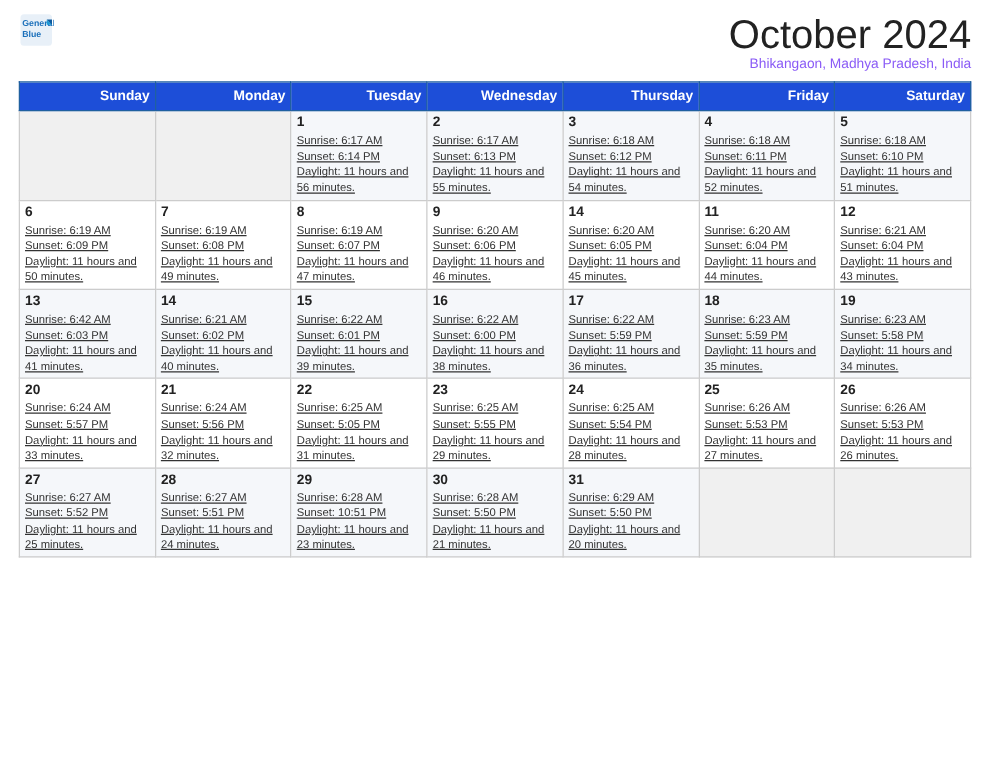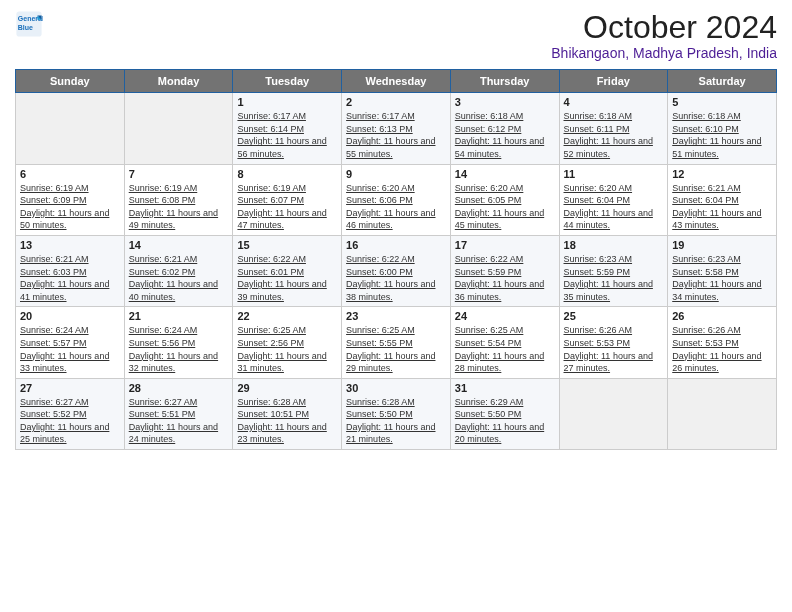--- a/index.html
+++ b/index.html
@@ -35,36 +35,36 @@
       text-align: right;
       margin-left: 40px;
     }
     .month-title {
       font-size: 32px;
       font-weight: normal;
       color: #222;
       line-height: 1.1;
     }
     .location-title {
-      font-size: 14px;
-      color: #4c1d95;
+      font-size: 11px;
+      color: #8b5cf6;
     }
     .calendar {
       width: 100%;
       border-collapse: collapse;
       font-size: 9.5px;
     }
     .calendar thead tr th {
-      background: #737373;
+      background: #1d4ed8;
       color: #fff;
       font-weight: bold;
       font-size: 11px;
       padding: 5px 4px;
       border: 1px solid #2060a0;
-      text-align: center;
+      text-align: right;
     }
     .calendar tbody tr td {
       border: 1px solid #ccc;
       vertical-align: top;
       padding: 3px 4px;
       width: calc(100% / 7);
       min-height: 70px;
       background: #fff;
     }
     .calendar tbody tr:nth-child(odd) td {
@@ -197,21 +197,21 @@
           <td>
             <span class="day-number">12</span>
             <div class="day-info">Sunrise: 6:21 AM
 Sunset: 6:04 PM
 Daylight: 11 hours and 43 minutes.</div>
           </td>
         </tr>
         <tr>
           <td>
             <span class="day-number">13</span>
-            <div class="day-info">Sunrise: 6:21 AM
+            <div class="day-info">Sunrise: 6:42 AM
 Sunset: 6:03 PM
 Daylight: 11 hours and 41 minutes.</div>
           </td>
           <td>
             <span class="day-number">14</span>
             <div class="day-info">Sunrise: 6:21 AM
 Sunset: 6:02 PM
 Daylight: 11 hours and 40 minutes.</div>
           </td>
           <td>
@@ -254,21 +254,21 @@
           </td>
           <td>
             <span class="day-number">21</span>
             <div class="day-info">Sunrise: 6:24 AM
 Sunset: 5:56 PM
 Daylight: 11 hours and 32 minutes.</div>
           </td>
           <td>
             <span class="day-number">22</span>
             <div class="day-info">Sunrise: 6:25 AM
-Sunset: 2:56 PM
+Sunset: 5:05 PM
 Daylight: 11 hours and 31 minutes.</div>
           </td>
           <td>
             <span class="day-number">23</span>
             <div class="day-info">Sunrise: 6:25 AM
 Sunset: 5:55 PM
 Daylight: 11 hours and 29 minutes.</div>
           </td>
           <td>
             <span class="day-number">24</span>

